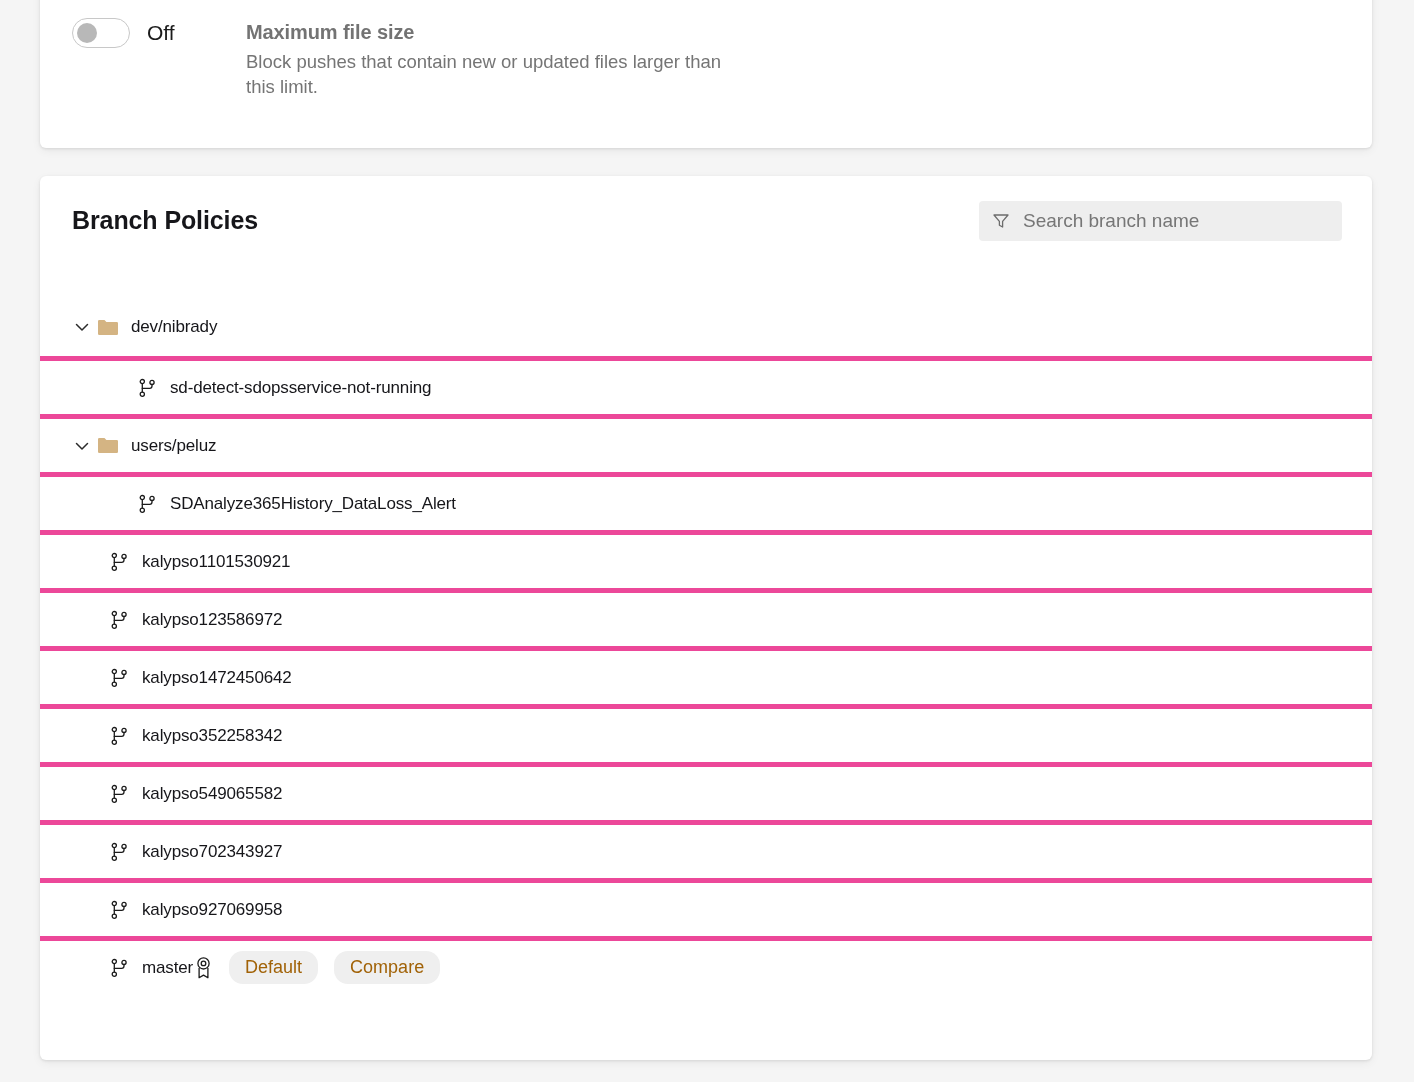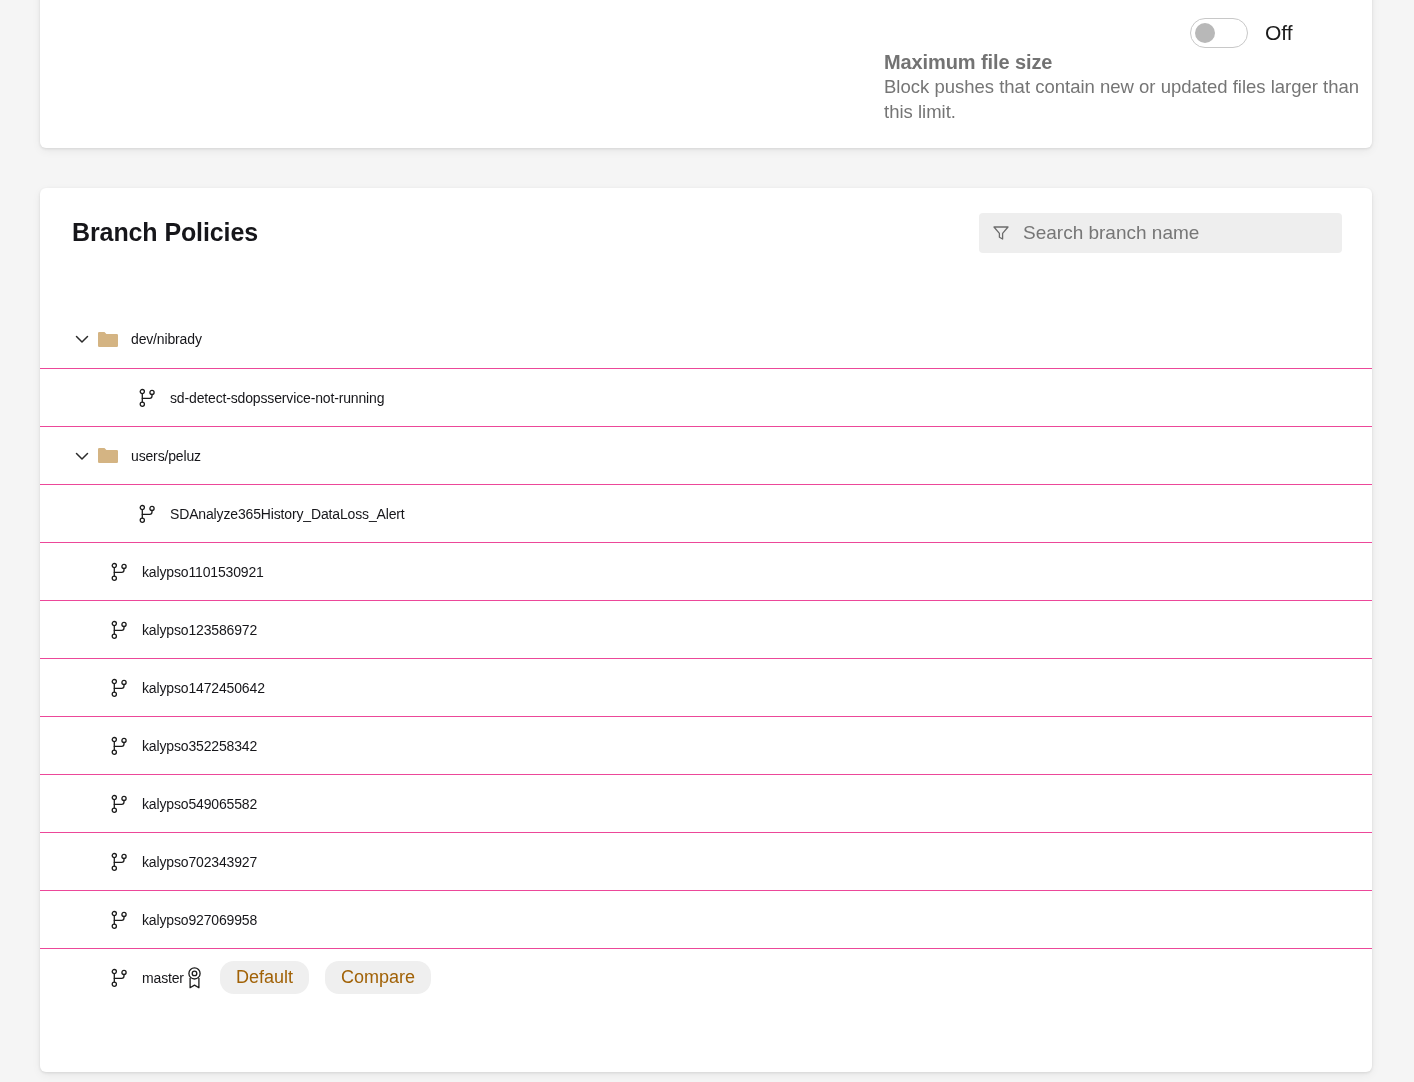--- a/index.html
+++ b/index.html
@@ -34,24 +34,23 @@
   #card-filesize {
     top: -36px;
     height: 184px;
     border-radius: 0 0 6px 6px;
   }
 
   .setting-row {
     position: absolute;
     top: 54px;
     left: 0;
-    right: 8px;
+    right: 0;
     display: flex;
-    align-items: flex-end;
-    flex-direction: column;
+    align-items: flex-start;
   }
 
   .toggle-group {
     display: flex;
     align-items: center;
     width: 206px;
     padding-left: 32px;
     flex: none;
   }
 
@@ -84,29 +83,30 @@
 
   .setting-text { padding-top: 1px; }
   .setting-title {
     font-size: 20px;
     font-weight: bold;
     color: #737373;
     letter-spacing: -0.1px;
     line-height: 26px;
   }
   .setting-desc {
+    margin-top: 5px;
     font-size: 18.5px;
     color: #757575;
     line-height: 24.5px;
     max-width: 480px;
   }
 
   
   #card-branch-policies {
-    top: 188px;
+    top: 176px;
     height: 884px;
     overflow: hidden;
   }
 
   .bp-header {
     position: relative;
     padding: 28px 32px 0 32px;
     height: 122px;
   }
   .bp-title {
@@ -148,36 +148,36 @@
   }
   .bp-search input::placeholder { color: #767676; }
 
   
   .bp-list { position: relative; }
 
   .bp-row {
     display: flex;
     align-items: center;
     height: 58px;
-    border-top: 1px solid #ec4899;
+    border-top: 5px solid #ec4899;
     padding-left: 32px;
     cursor: pointer;
     background: #fff;
   }
   .bp-row:first-child { border-top: 0; }
   .bp-row.folder-row { padding-left: 31px; }
   .bp-row.branch-row { padding-left: 68px; }
   .bp-row.branch-row.nested { padding-left: 96px; }
 
   .chevron { flex: none; width: 26px; display: flex; align-items: center; }
   .folder-icon { flex: none; margin-right: 12px; display: flex; align-items: center; }
   .branch-icon { flex: none; margin-right: 12px; display: flex; align-items: center; }
 
   .row-label {
-    font-size: 14px;
+    font-size: 17px;
     color: #16161a;
     letter-spacing: -0.15px;
     line-height: 26px;
     white-space: nowrap;
   }
 
   .medal-icon { flex: none; margin-left: 1px; display: flex; align-items: center; }
 
   .pill {
     margin-left: 16px;

